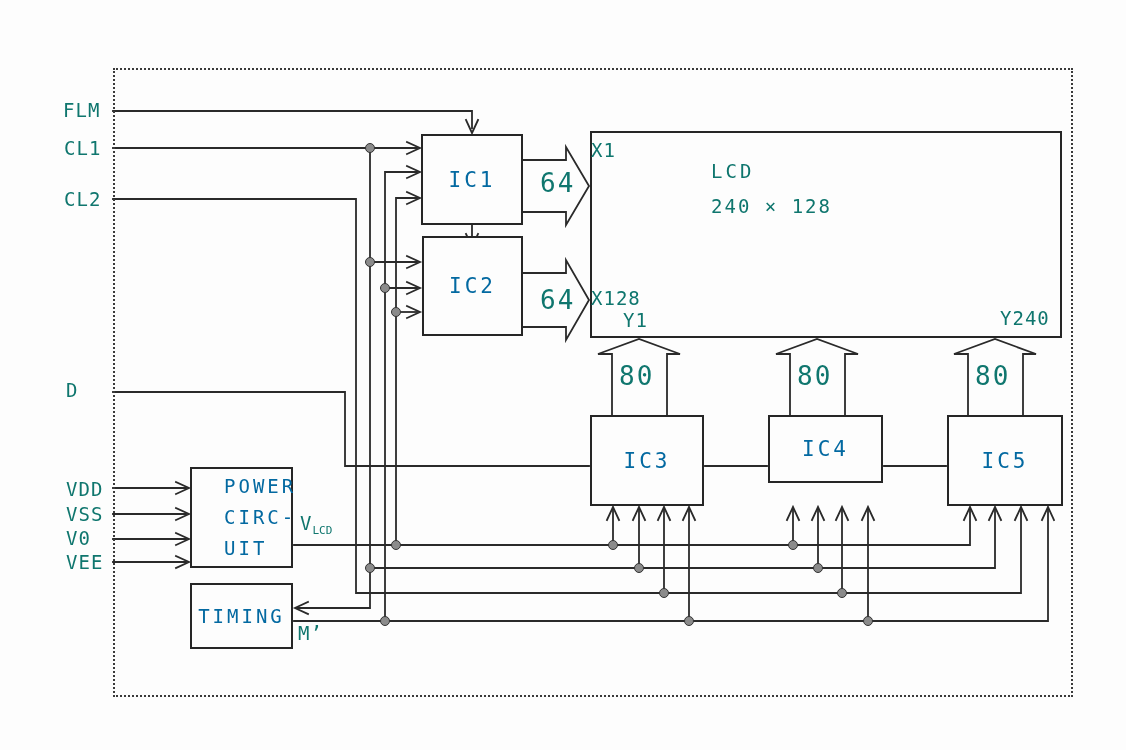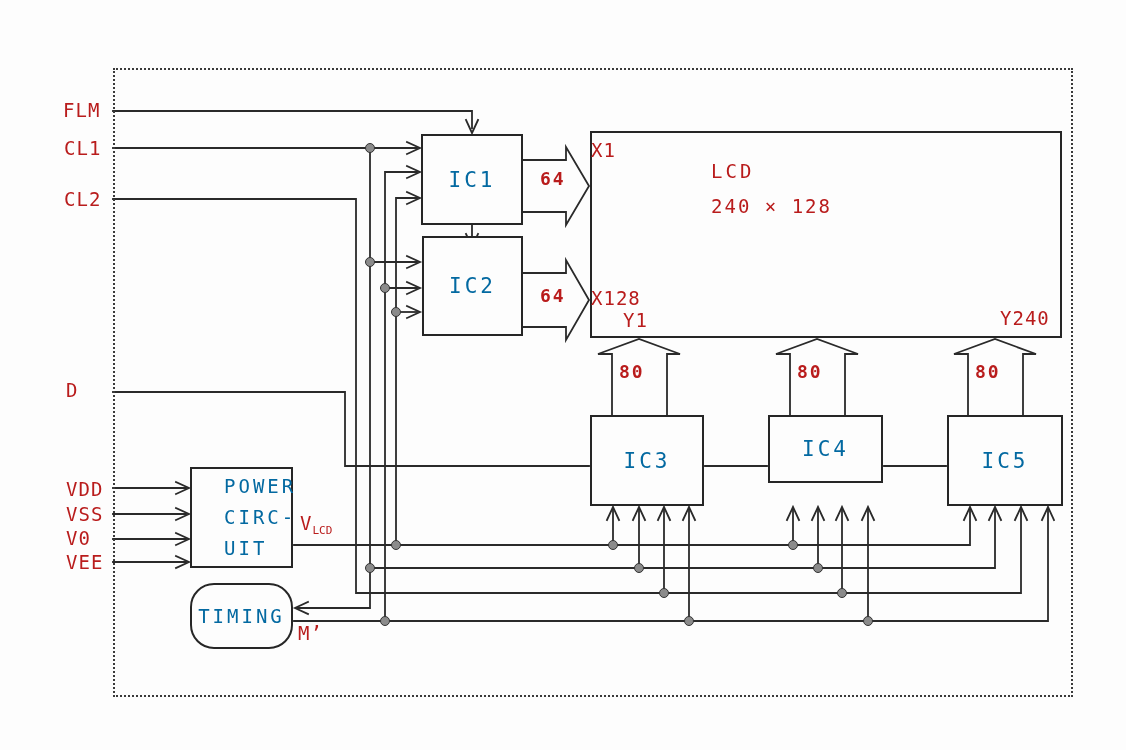--- a/index.html
+++ b/index.html
@@ -16,23 +16,23 @@
     border:2px dotted #3a3a3a;box-sizing:border-box;
   }
   .block{
     position:absolute;box-sizing:border-box;
     border:2px solid #262626;background:#fdfdfd;
     display:flex;align-items:center;justify-content:center;
     font-size:21px;letter-spacing:3px;color:#0369a1;
   }
   .lbl{
     position:absolute;font-size:19px;letter-spacing:1px;
-    white-space:nowrap;color:#b91c1c;
+    white-space:nowrap;color:#0f766e;
   }
-  .buswidth{font-size:18px;letter-spacing:2px;font-weight:bold;}
+  .buswidth{font-size:26px;letter-spacing:2px;}
   .power-text{line-height:31px;font-size:19px;letter-spacing:3px;}
   .power-text span{display:block;}
   .sub{font-size:11px;vertical-align:-4px;letter-spacing:0;}
 </style>
 </head>
 <body>
 
 <div id="stage">
 
   <svg width="1126" height="750" viewBox="0 0 1126 750">
@@ -154,21 +154,21 @@
   <div class="block" style="left:947px;top:415px;width:116px;height:91px;">
     <span>IC5</span>
   </div>
   <div class="block" style="left:190px;top:467px;width:103px;height:101px;justify-content:flex-start;padding-left:20px;">
     <div class="power-text" style="padding-left:12px;">
       <span>POWER</span>
       <span>CIRC-</span>
       <span>UIT</span>
     </div>
   </div>
-  <div class="block" style="left:190px;top:583px;width:103px;height:66px;font-size:19px;border-radius:24px;">
+  <div class="block" style="left:190px;top:583px;width:103px;height:66px;font-size:19px;">
     <span>TIMING</span>
   </div>
 
   <div class="lbl" style="left:63px;top:99px;">FLM</div>
   <div class="lbl" style="left:64px;top:137px;">CL1</div>
   <div class="lbl" style="left:64px;top:188px;">CL2</div>
   <div class="lbl" style="left:66px;top:379px;">D</div>
   <div class="lbl" style="left:66px;top:478px;">VDD</div>
   <div class="lbl" style="left:66px;top:503px;">VSS</div>
   <div class="lbl" style="left:66px;top:527px;">V0</div>

